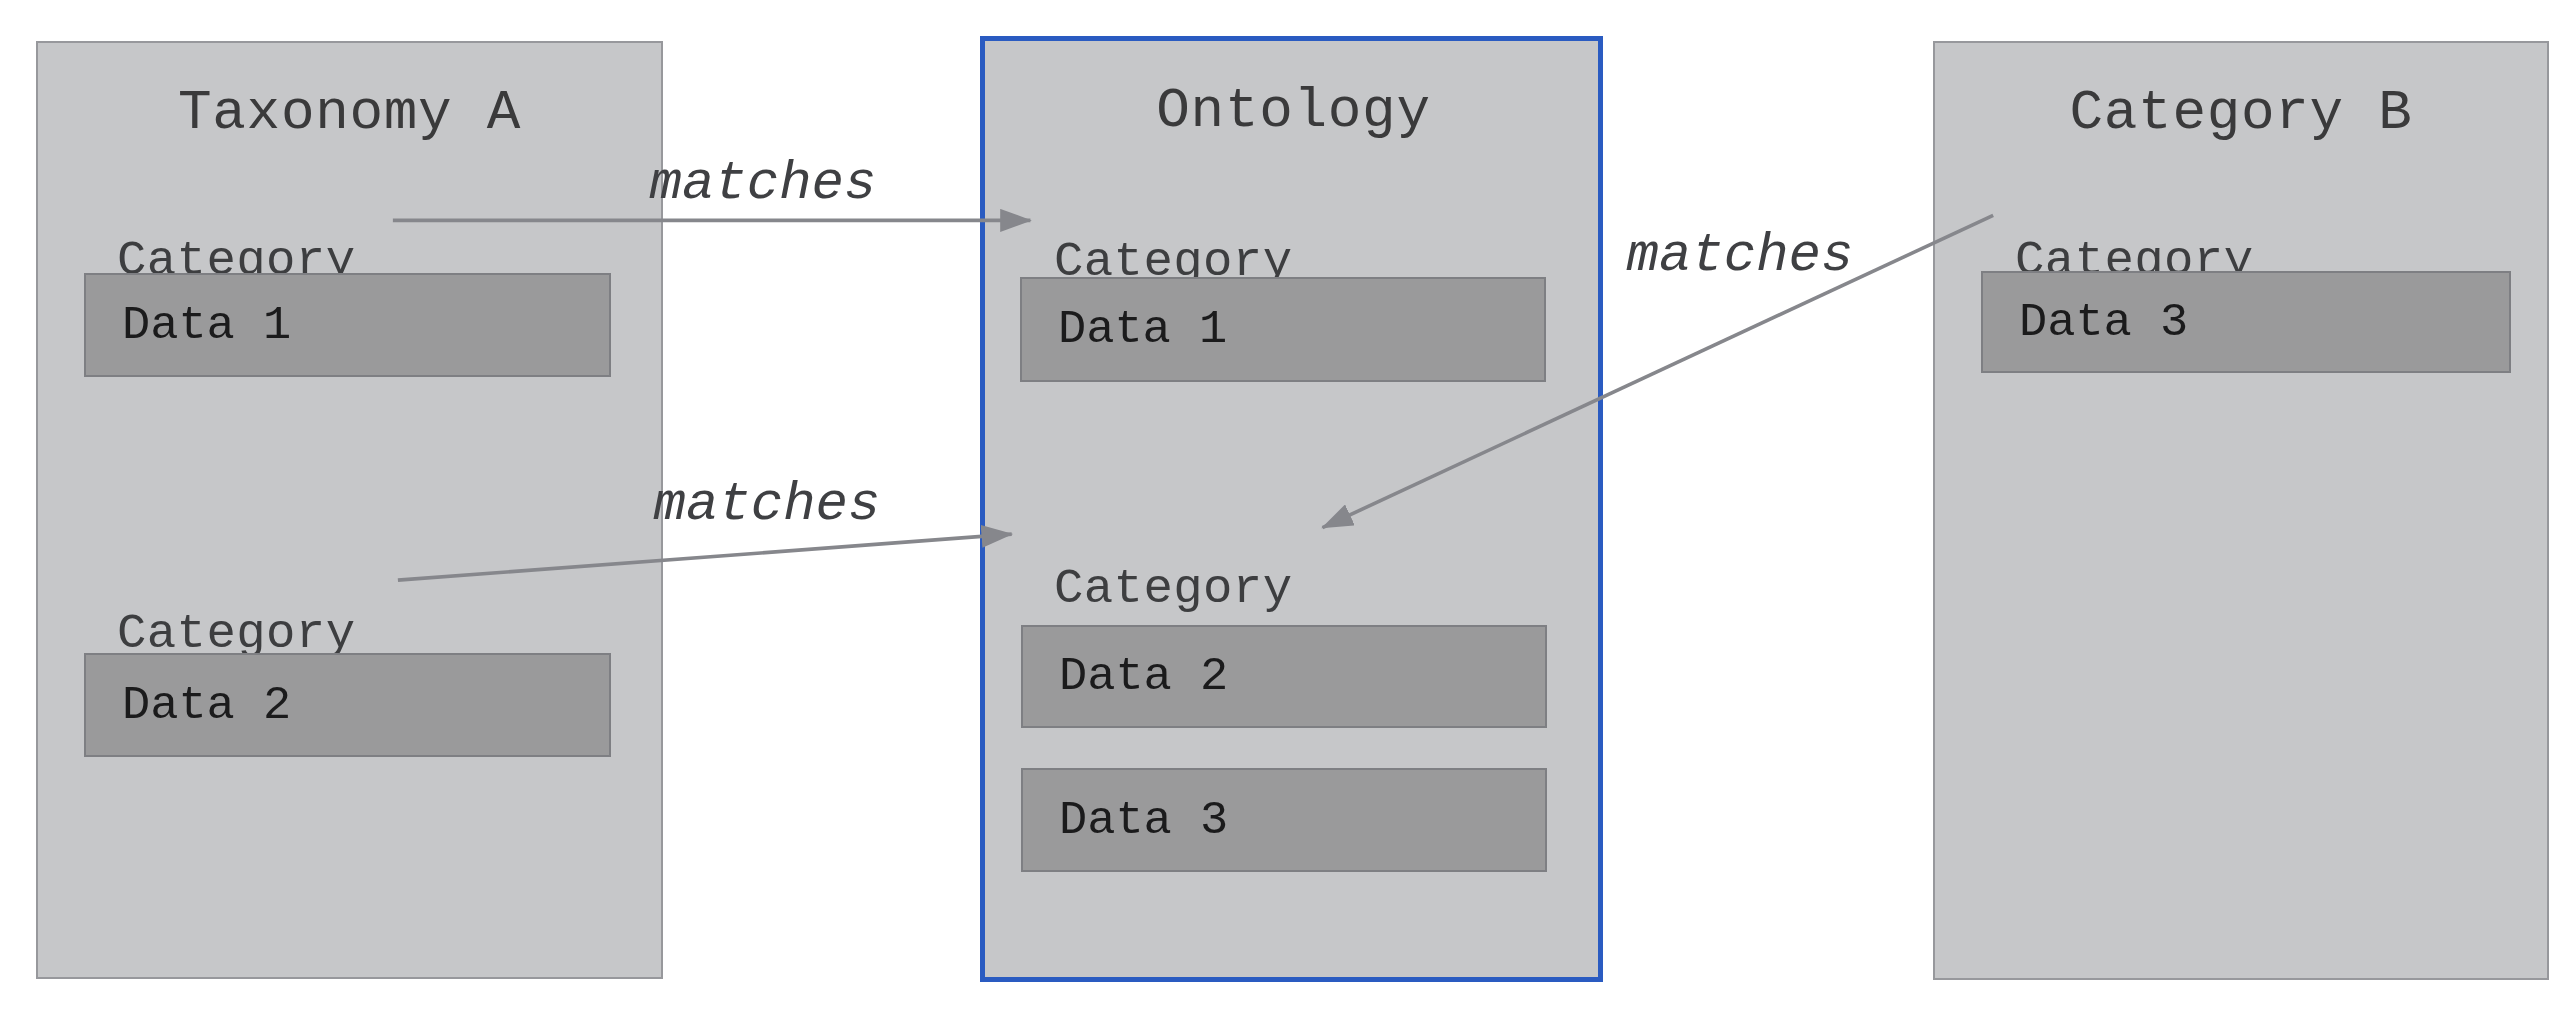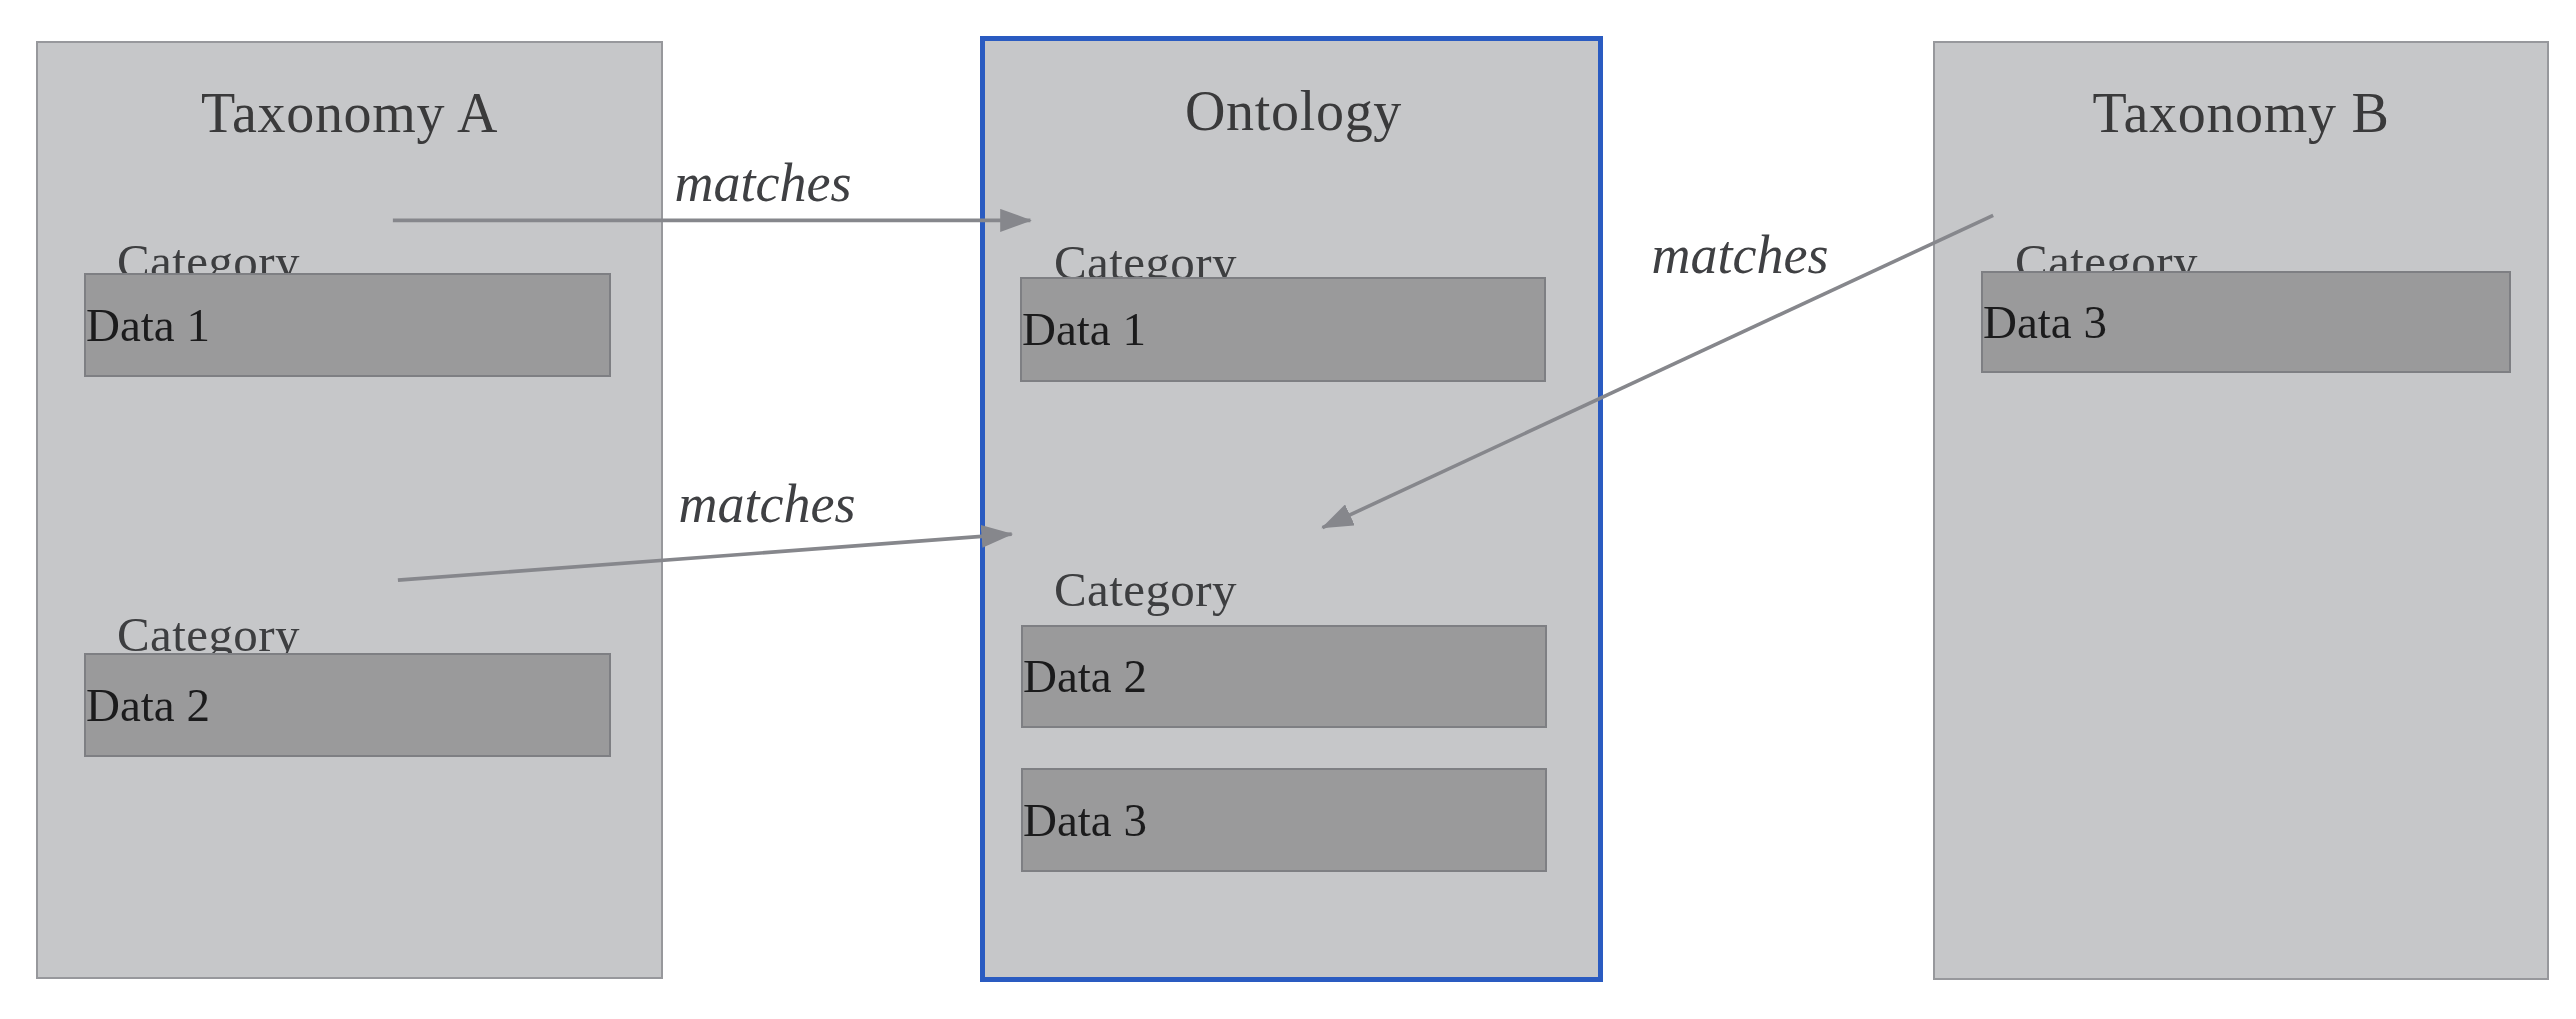--- a/index.html
+++ b/index.html
@@ -14,21 +14,21 @@
     --category-text:#3d3e40;
     --data-text:#1b1b1c;
     --label-text:#3f4043;
   }
   html,body{margin:0;padding:0;background:var(--bg);}
   .canvas{
     position:relative;
     width:2576px;height:1014px;
     background:var(--bg);
     overflow:hidden;
-    font-family:Liberation Serif, serif;
+    font-family:Liberation Mono, monospace;
   }
   .panel{
     position:absolute;
     background:var(--panel-fill);
     border:2.9px solid var(--panel-border);
     box-sizing:border-box;
   }
   .panel.highlight{
     border:5.8px solid var(--ontology-border);
   }
@@ -52,20 +52,21 @@
   }
   .databox{
     position:absolute;
     background:var(--data-fill);
     border:2.2px solid var(--data-border);
     box-sizing:border-box;
     display:flex;
     align-items:center;
   }
   .databox span{
+    padding-left:36px;
     font-size:47px;
     font-weight:400;
     color:var(--data-text);
     line-height:1;
   }
   .match-label{
     position:absolute;
     transform:translate(-50%,-50%);
     font-size:54px;
     font-style:italic;
@@ -122,21 +123,21 @@
     <span>Data 1</span>
   </div>
   <div class="category" style="left:1054px;top:521px;">Category</div>
   <div class="databox" style="left:1021px;top:625px;width:526px;height:103px;">
     <span>Data 2</span>
   </div>
   <div class="databox" style="left:1021px;top:768px;width:526px;height:104px;">
     <span>Data 3</span>
   </div>
 
-  <div class="panel-title" style="left:1933px;top:85px;width:616px;">Taxonomy B</div>
+  <div class="panel-title" style="left:1933px;top:85px;width:616px;">Category B</div>
   <div class="category" style="left:2015px;top:193px;">Category</div>
   <div class="databox" style="left:1981px;top:271px;width:530px;height:102px;">
     <span>Data 3</span>
   </div>
 
   <div class="match-label" style="left:763px;top:183px;">matches</div>
   <div class="match-label" style="left:767px;top:504px;">matches</div>
   <div class="match-label" style="left:1740px;top:255px;">matches</div>
 
 </div>

